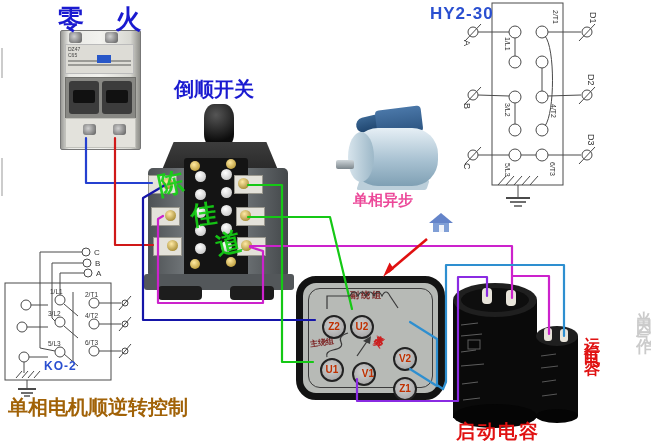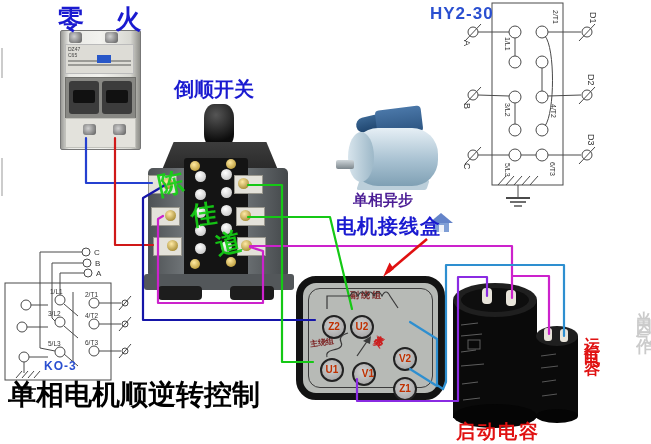--- a/index.html
+++ b/index.html
@@ -346,21 +346,20 @@
     <g fill="#15d015" font-weight="bold" opacity="0.92">
       <text x="160" y="195" font-size="26" transform="rotate(-12 160 195)">陈</text>
       <text x="192" y="225" font-size="26" transform="rotate(-8 192 225)">佳</text>
       <text x="218" y="255" font-size="26" transform="rotate(-14 218 255)">道</text>
     </g>
   </svg>
 
   <div class="lbl" style="left:58px;top:2px;font-size:26px;color:#1a1ad0;letter-spacing:12px;">零 火</div>
   <div class="lbl" style="left:174px;top:76px;font-size:20px;color:#1a1ad0;">倒顺开关</div>
   <div class="lbl" style="left:430px;top:4px;font-size:17px;color:#2a4fd0;letter-spacing:1px;">HY2-30</div>
-  <div class="lbl" style="left:353px;top:191px;font-size:15px;color:#4c1d95;">单相异步</div>
-  <div class="lbl" style="left:336px;top:213px;font-size:20px;color:#1a1ad0;letter-spacing:1px;">电机接线盒</div>
-  <div class="lbl" style="left:44px;top:359px;font-size:12px;color:#2a4fd0;letter-spacing:1px;">KO-3</div>
-  <div class="lbl" style="left:8px;top:376px;font-size:28px;color:#000000;">单相电机顺逆转控制</div>
+  <div class="lbl" style="left:353px;top:191px;font-size:15px;color:#ec4899;">单相异步</div>
+  <div class="lbl" style="left:44px;top:359px;font-size:12px;color:#2a4fd0;letter-spacing:1px;">KO-2</div>
+  <div class="lbl" style="left:8px;top:394px;font-size:20px;color:#a16207;">单相电机顺逆转控制</div>
   <div class="lbl" style="left:456px;top:419px;font-size:19px;color:#e01212;letter-spacing:2px;">启动电容</div>
   <div class="lbl" style="left:581px;top:324px;font-size:16px;color:#e01212;writing-mode:vertical-rl;text-orientation:upright;letter-spacing:7px;">运行电容</div>
   <div class="lbl edge-wm">当因气作</div>
 
 </div>
 
 </body></html>

